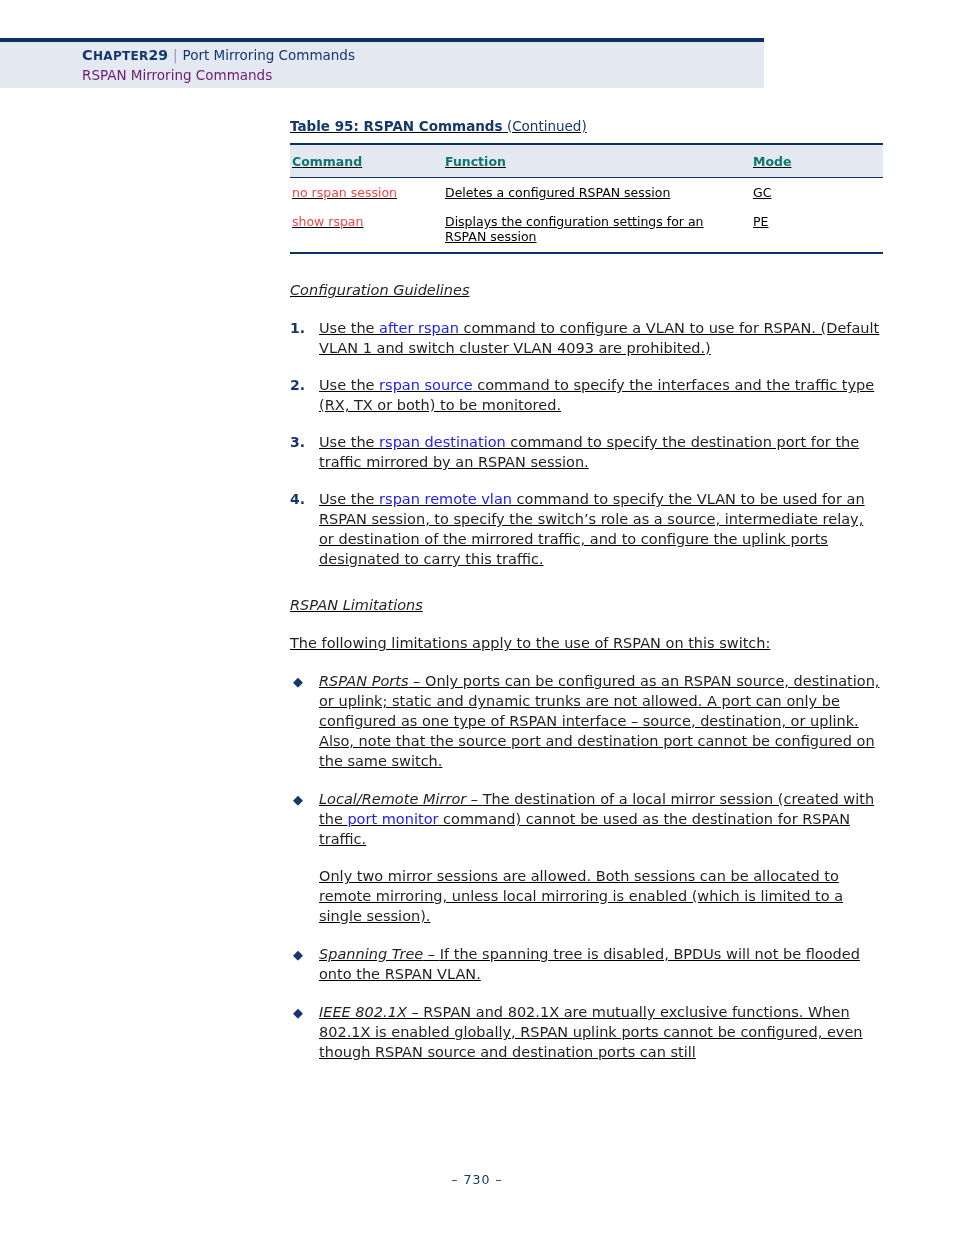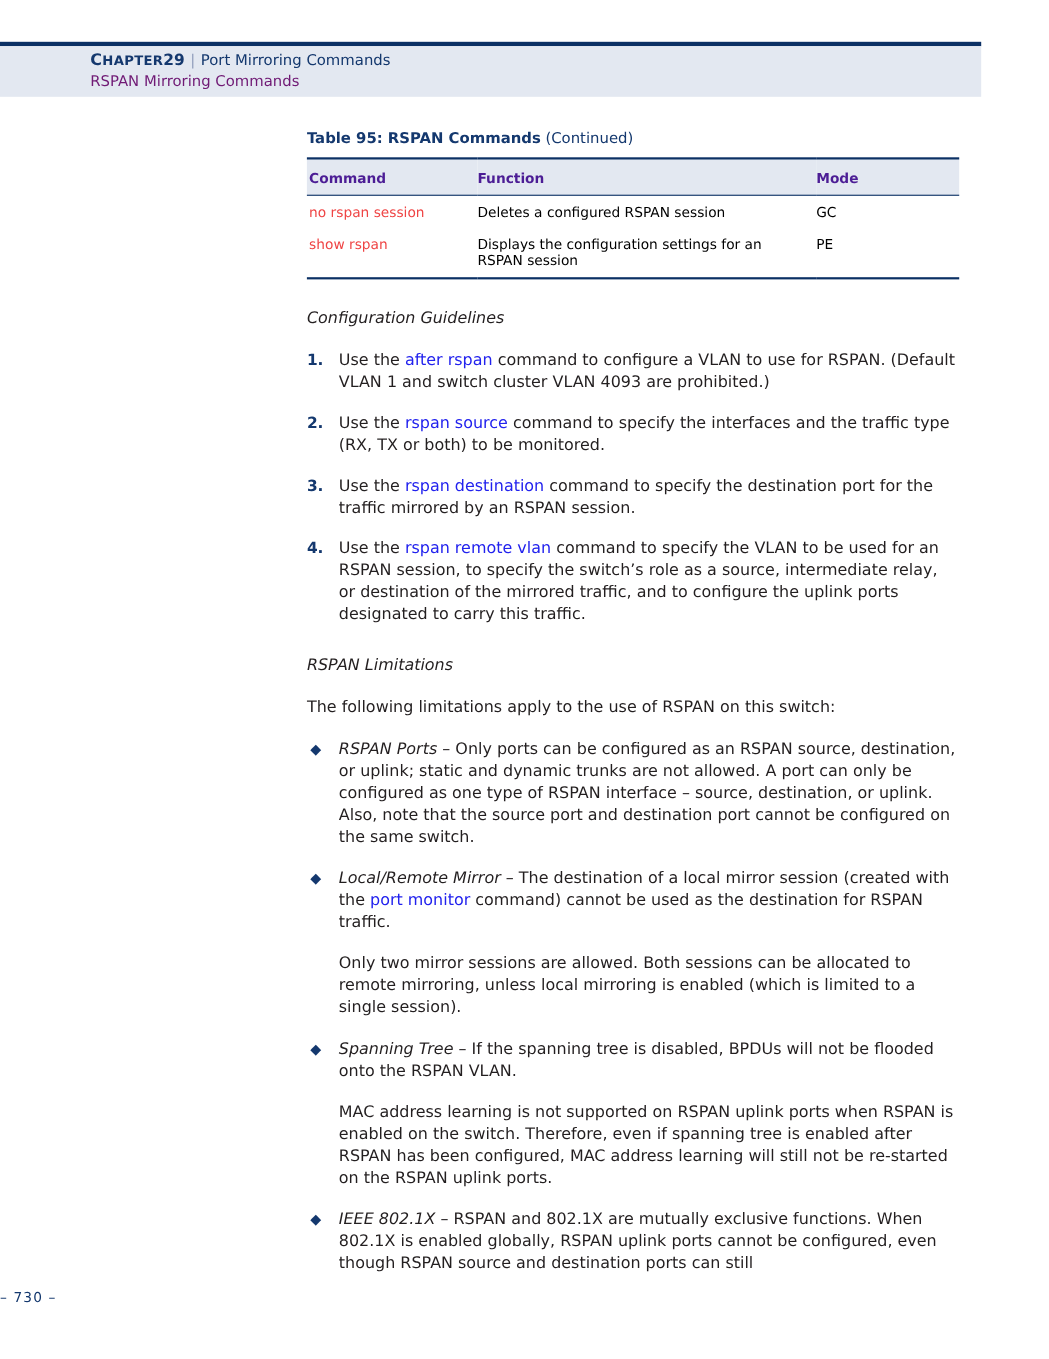--- a/index.html
+++ b/index.html
@@ -15,21 +15,21 @@
     font-family: "DejaVu Sans", sans-serif;
     color: #000000;
     overflow: hidden;
   }
 
   
   .page-header {
     position: absolute;
     left: 0;
     top: 38px;
-    width: 892px;
+    width: 764px;
   }
   .header-rule {
     height: 4px;
     background: #0b3064;
     width: 100%;
   }
   .header-band {
     background: #e3e8f1;
     height: 46px;
     padding: 5px 0 0 82px;
@@ -65,23 +65,24 @@
   .header-line2 {
     font-size: 13.5px;
     line-height: 19px;
     color: #701a75;
     margin-top: 1px;
   }
 
   
   .content {
     position: absolute;
-    left: 279px;
+    left: 290px;
     top: 118px;
     width: 592px;
+    text-decoration: underline;
   }
 
   
   .table-caption {
     font-size: 13.5px;
     color: #14386e;
     margin: 0 0 9px 0;
     line-height: 16px;
   }
   .table-caption .cap-strong { font-weight: bold; }
@@ -91,21 +92,21 @@
     border-collapse: collapse;
     width: 591px;
     table-layout: fixed;
   }
   table.cmd-table thead th {
     background: #e3e8f1;
     border-top: 2.5px solid #0b3064;
     border-bottom: 1.5px solid #0b3064;
     font-size: 12.5px;
     font-weight: bold;
-    color: #4c1d95;
+    color: #0f766e;
     text-align: left;
     padding: 6px 0 6px 0;
     vertical-align: middle;
     height: 20px;
   }
   table.cmd-table tbody td {
     font-size: 12.5px;
     padding: 7px 8px 7px 0;
     vertical-align: top;
     line-height: 15px;
@@ -207,21 +208,21 @@
     color: #2222ee;
     text-decoration: none;
   }
 
   
   .footer {
     position: absolute;
     left: 0;
     top: 1172px;
     width: 954px;
-    text-align: left;
+    text-align: center;
     font-size: 12.5px;
     color: #14386e;
     letter-spacing: 1px;
   }
 </style>
 </head>
 <body>
 
 <div class="page-header">
   <div class="header-rule"></div>
@@ -290,21 +291,20 @@
   <ul class="limits">
     <li>
       <span class="diamond">◆</span><span class="term">RSPAN Ports</span><span> – </span><span>Only ports can be configured as an RSPAN source, destination, or uplink; static and dynamic trunks are not allowed. A port can only be configured as one type of RSPAN interface – source, destination, or uplink. Also, note that the source port and destination port cannot be configured on the same switch.</span>
     </li>
     <li>
       <span class="diamond">◆</span><span class="term">Local/Remote Mirror</span><span> – </span><span>The destination of a local mirror session (created with the </span><a class="link" href="#">port monitor</a><span> command) cannot be used as the destination for RSPAN traffic.</span>
       <p class="sub">Only two mirror sessions are allowed. Both sessions can be allocated to remote mirroring, unless local mirroring is enabled (which is limited to a single session).</p>
     </li>
     <li>
       <span class="diamond">◆</span><span class="term">Spanning Tree</span><span> – </span><span>If the spanning tree is disabled, BPDUs will not be flooded onto the RSPAN VLAN.</span>
-      <p class="sub">MAC address learning is not supported on RSPAN uplink ports when RSPAN is enabled on the switch. Therefore, even if spanning tree is enabled after RSPAN has been configured, MAC address learning will still not be re-started on the RSPAN uplink ports.</p>
     </li>
     <li>
       <span class="diamond">◆</span><span class="term">IEEE 802.1X</span><span> – </span><span>RSPAN and 802.1X are mutually exclusive functions. When 802.1X is enabled globally, RSPAN uplink ports cannot be configured, even though RSPAN source and destination ports can still</span>
     </li>
   </ul>
 
 </div>
 
 <div class="footer">
   <span>–  730  –</span>

